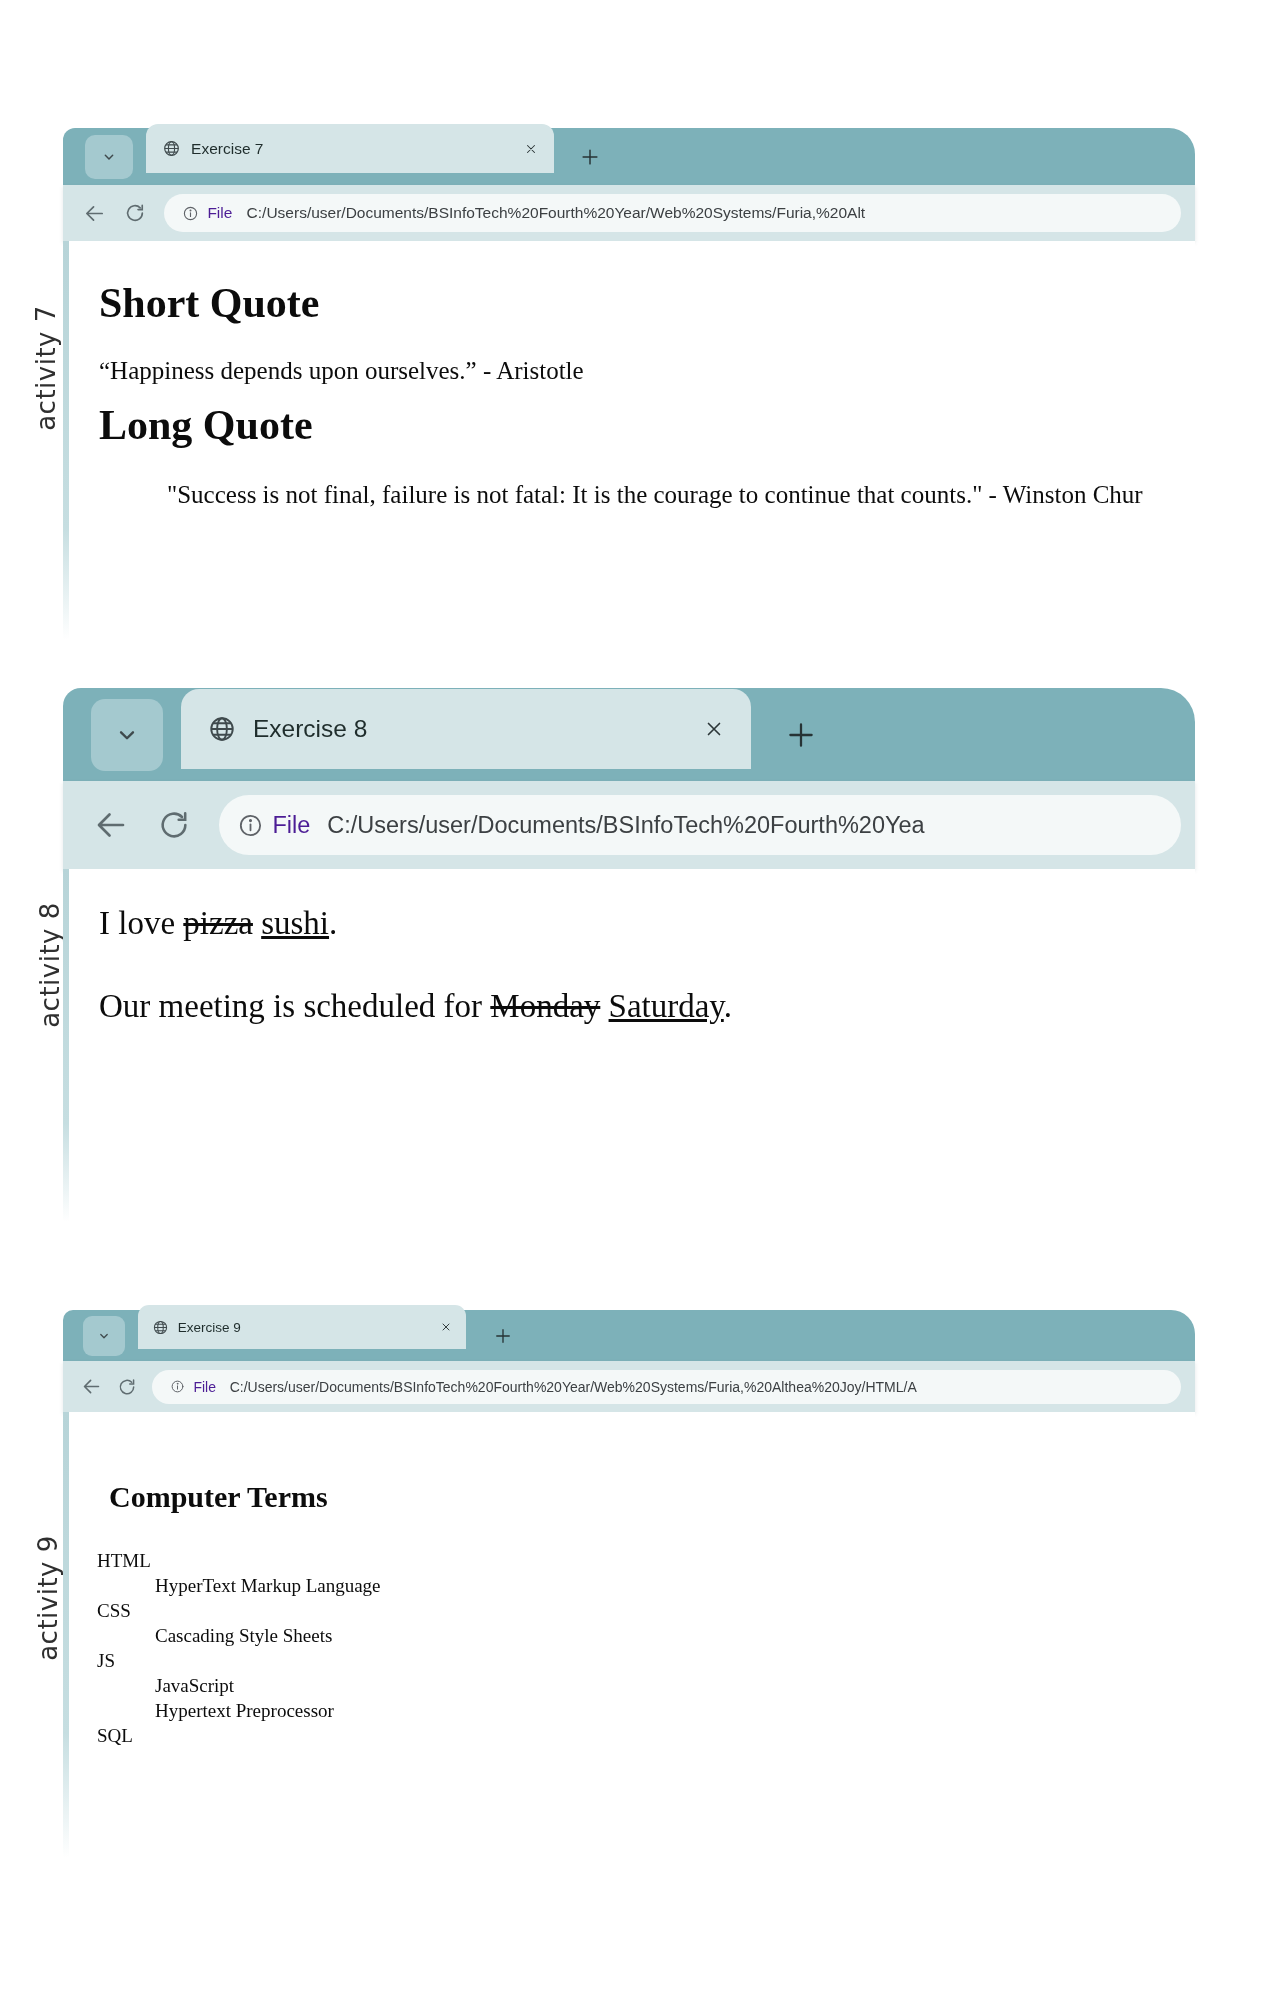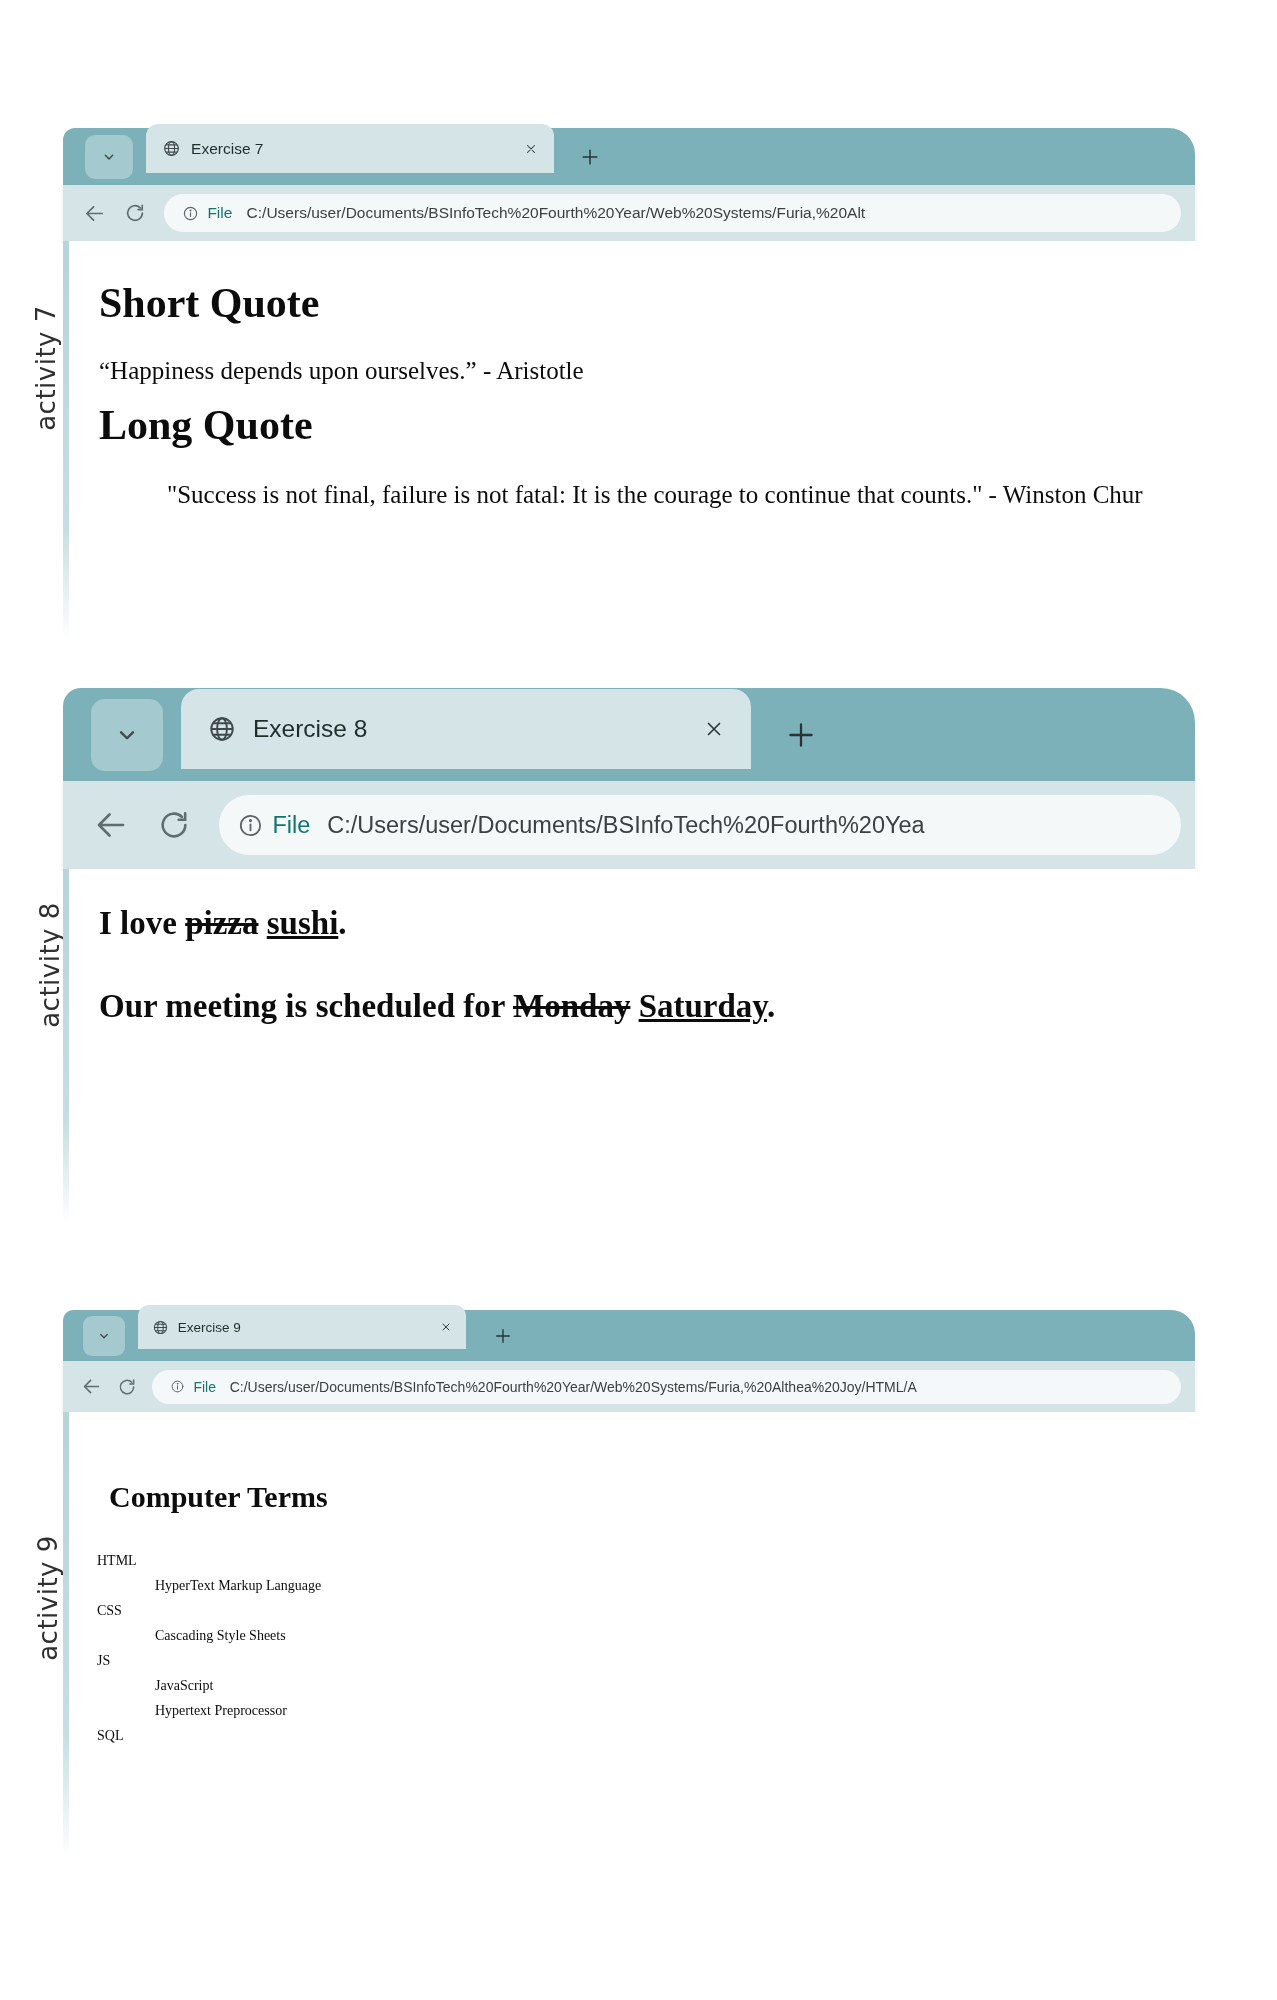--- a/index.html
+++ b/index.html
@@ -29,47 +29,47 @@
   .newtab-btn{position:absolute;left:var(--plus-l);top:50%;transform:translate(-50%,-50%);
     color:#273335;cursor:pointer;}
 
   .urlrow{position:relative;height:var(--url-h);background:#d5e5e7;
     display:flex;align-items:center;box-sizing:border-box;
     padding:0 14px 0 var(--url-pad);gap:var(--url-gap);
     box-shadow:0 1px 0 rgba(130,160,164,.45),0 2px 4px rgba(70,95,100,.15);}
   .nav-btn{color:#5f6c70;cursor:pointer;}
   .pill{flex:1;min-width:0;height:var(--pill-h);background:#f4f8f8;border-radius:999px;
     display:flex;align-items:center;gap:.55em;padding:0 1.1em;overflow:hidden;cursor:text;}
-  .pill .scheme{font-size:var(--pill-fs);color:#0f766e;flex:0 0 auto;margin-right:.35em;}
+  .pill .scheme{font-size:var(--pill-fs);color:#4c1d95;flex:0 0 auto;margin-right:.35em;}
   .pill .url{font-size:var(--pill-fs);color:#3c4043;white-space:nowrap;overflow:hidden;
     flex:1;min-width:0;}
   .site-info{color:#5f6368;flex:0 0 auto;}
 
   .page{position:relative;background:#ffffff;height:var(--page-h);overflow:hidden;
     font-family:"Liberation Serif",serif;color:#0c0c0c;box-sizing:border-box;
     padding-left:var(--page-pl);}
   .page::before{content:"";position:absolute;left:0;top:0;bottom:0;width:6px;
     background:linear-gradient(to bottom,#b7d4d8 0%,#c6dee1 72%,rgba(198,222,225,0) 100%);
     border-radius:0 0 4px 4px;}
 
   
   .c7 h1{font-size:42px;font-weight:bold;margin:0;}
   .c7 .h-first{padding-top:38px;}
   .c7 p{font-size:25px;margin:30px 0 0 0;}
   .c7 .h-second{margin-top:16px;}
   .c7 blockquote{font-size:25px;margin:32px 0 0 68px;white-space:nowrap;overflow:hidden;}
 
   
-  .c8 p{font-size:33px;margin:0;font-weight:bold;}
+  .c8 p{font-size:33px;margin:0;}
   .c8 .p1{padding-top:36px;}
   .c8 .p2{margin-top:46px;}
 
   
   .c9 h1{font-size:30px;font-weight:bold;margin:12px;padding-top:56px;}
-  .c9 dl{font-size:14px;margin:34px 0 0 0;line-height:25px;}
+  .c9 dl{font-size:19px;margin:34px 0 0 0;line-height:25px;}
   .c9 dd{margin:0 0 0 58px;}
 </style>
 </head>
 <body>
 
 <div class="canvas">
 
   <div class="side-label" style="left:46px;top:368px">activity 7</div>
   <div class="side-label" style="left:50px;top:965px">activity 8</div>
   <div class="side-label" style="left:48px;top:1598px">activity 9</div>

